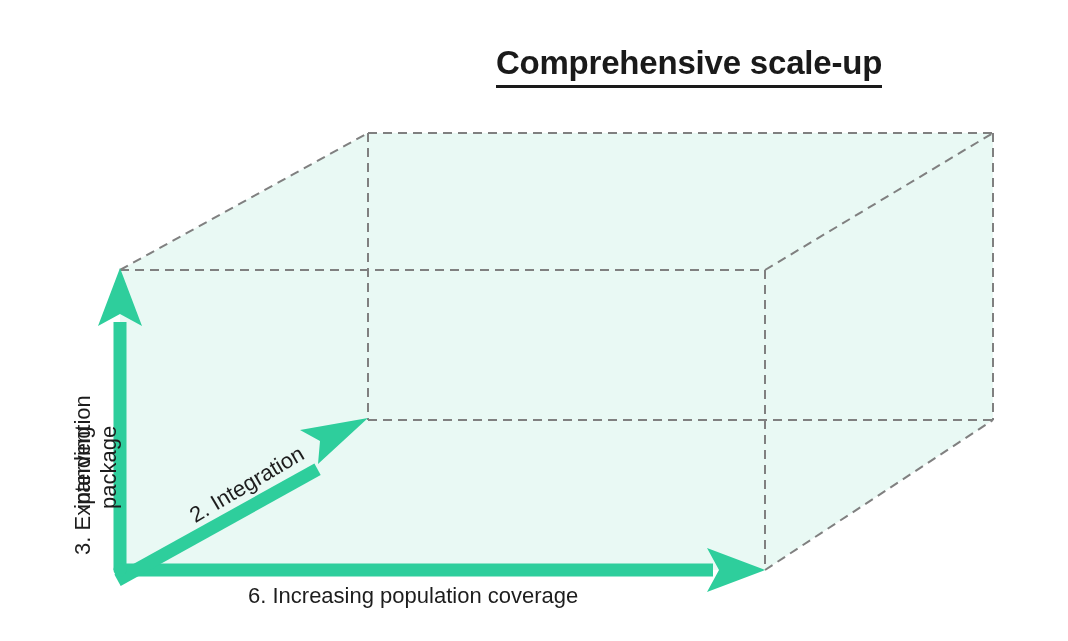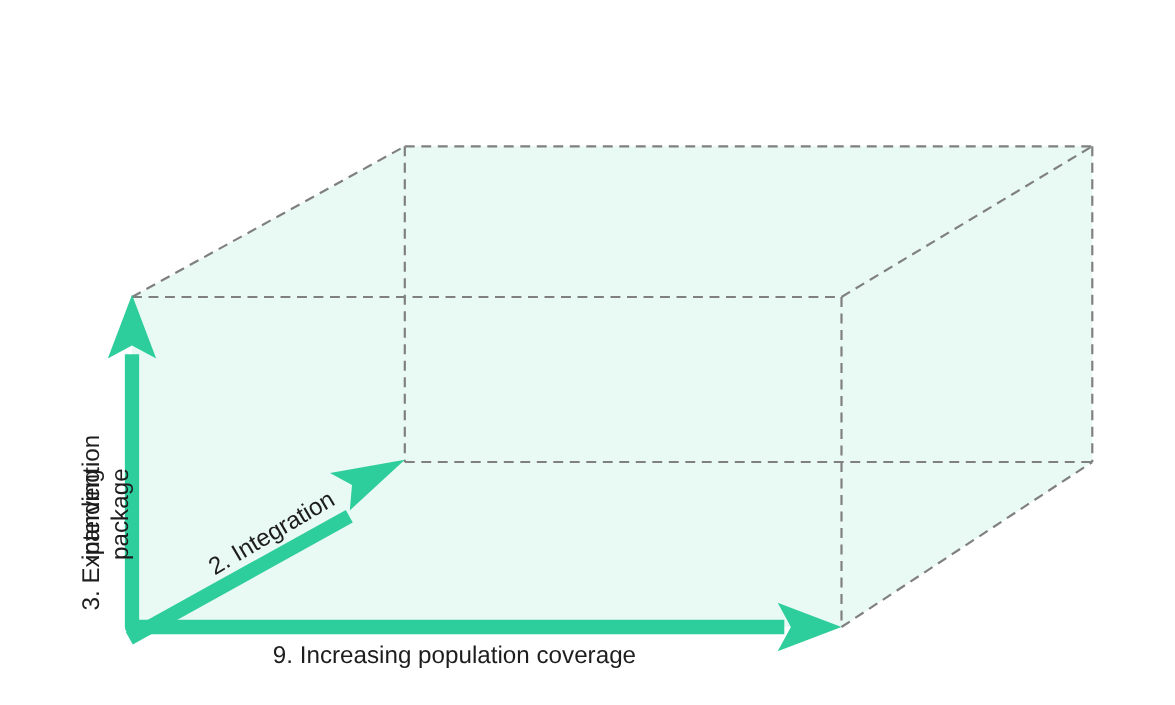--- a/index.html
+++ b/index.html
@@ -136,22 +136,25 @@
 
       <g>
         <path d="M 114.4 574.6 L 314.4 463.6 L 320.7 475.0 L 120.7 586.0 Z" fill="#2ECE9C"></path>
         <path d="M 368 418 L 300 430 L 320 441 L 318 464 Z" fill="#2ECE9C"></path>
       </g>
 
       <circle cx="120" cy="570" r="6.5" fill="#2ECE9C"></circle>
     </g>
   </svg>
 
+  <div class="diagram-title">
+    <span class="title-text">Comprehensive scale-up</span>
+  </div>
 
-  <div class="axis-label" id="label-axis-1">9. Increasing population coverage</div>
+  <div class="axis-label" id="label-axis-1">6. Increasing population coverage</div>
 
   <div class="axis-label" id="label-axis-2">2. Integration</div>
 
   <div id="label-axis-3-wrap">
     <div class="col-left">
       <span class="line-a">3. Expanding</span>
     </div>
     <div class="col-right">
       <span class="line-b">intervention</span>
       <span class="line-b">package</span>

